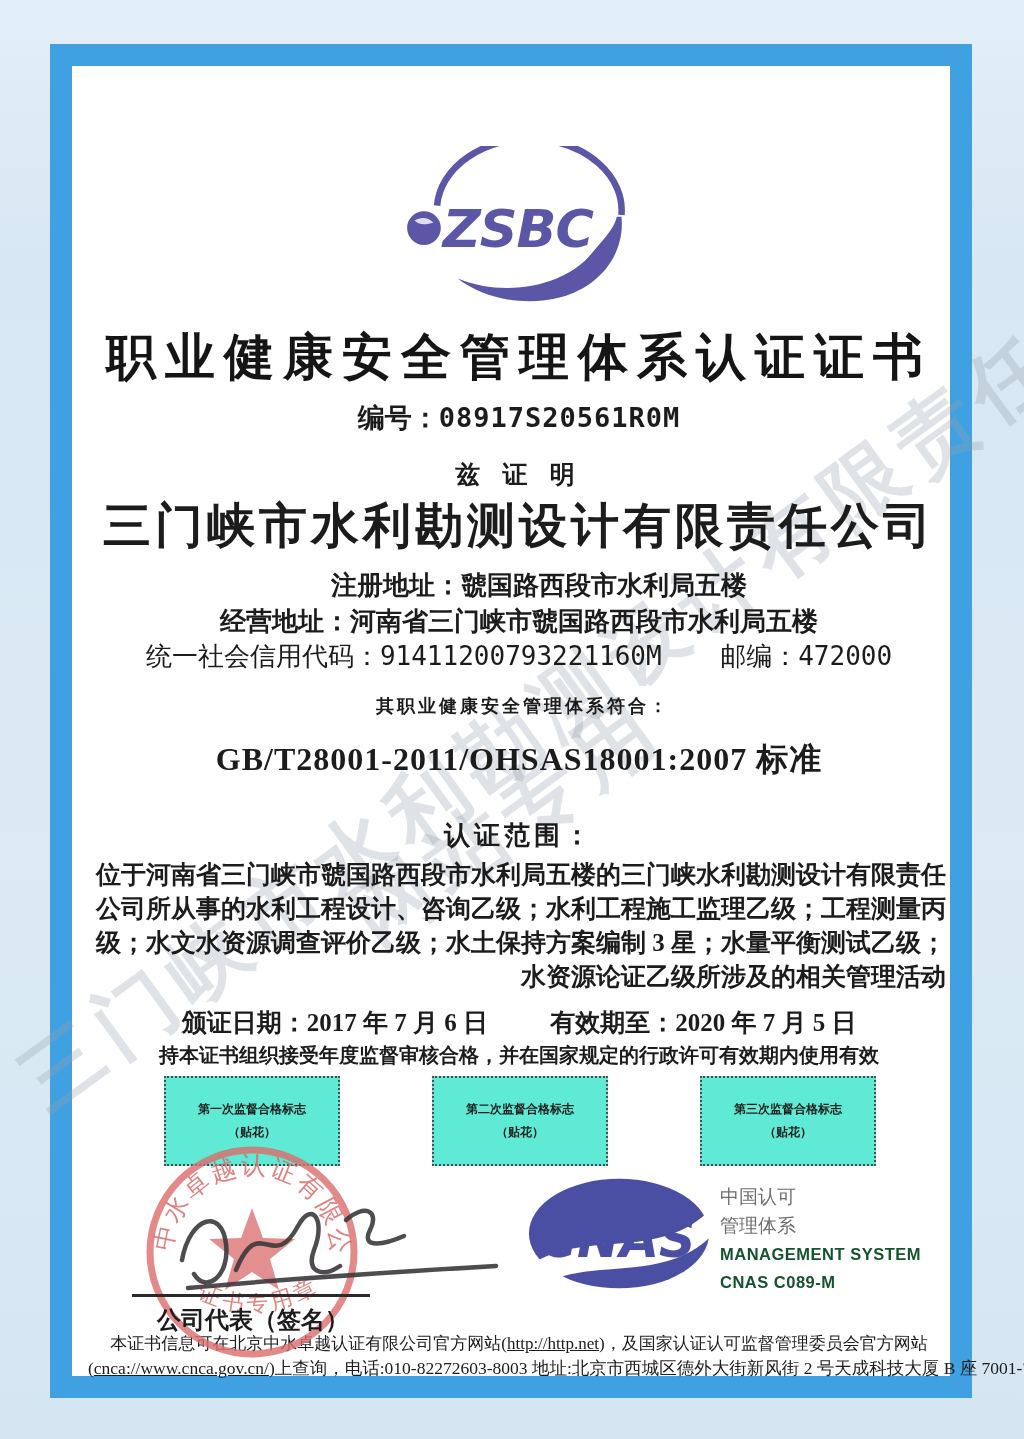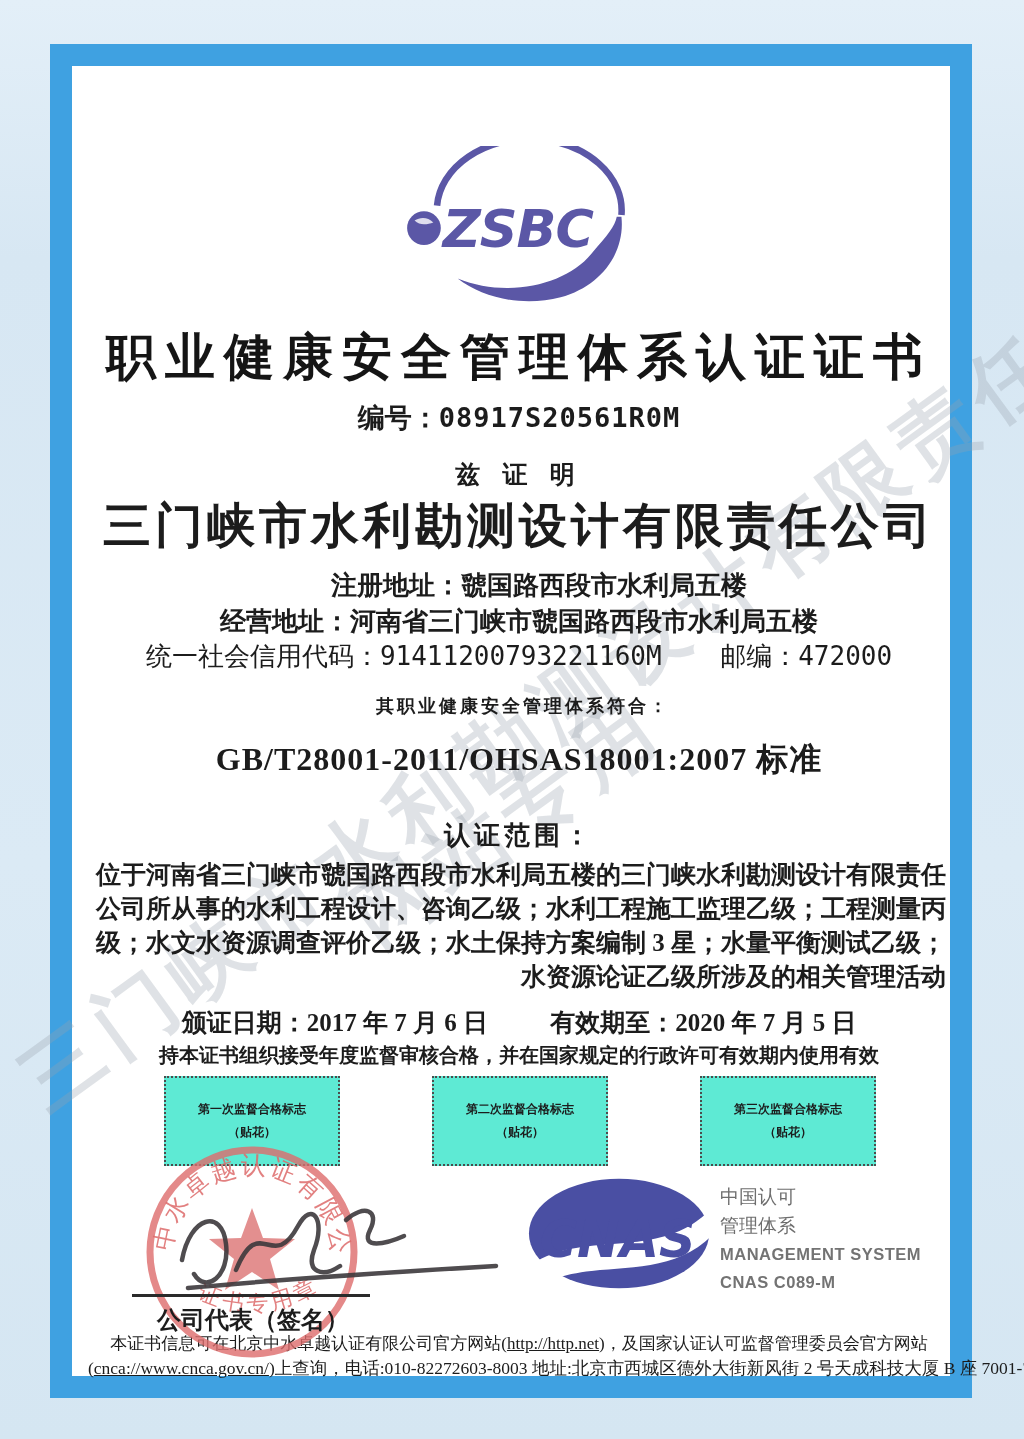--- a/index.html
+++ b/index.html
@@ -44,21 +44,21 @@
     display:flex;flex-direction:column;align-items:center;justify-content:center;
     font-size:12px;font-weight:bold;line-height:23px;background:#5eead4;
   }
   .stamp{position:absolute;left:60px;top:1066px;z-index:3;}
   .sigsvg{position:absolute;left:92px;top:1116px;z-index:4;}
   .sigline{position:absolute;left:60px;top:1228px;width:238px;height:3px;background:#2a2a2a;z-index:4;}
   .siglabel{position:absolute;left:66px;top:1238px;width:230px;text-align:center;font-size:24px;font-weight:bold;z-index:4;}
   .cnaslogo{position:absolute;left:454px;top:1108px;z-index:2;}
   .cnastext{position:absolute;left:648px;top:1116px;z-index:2;text-align:left;color:#6e6e6e;}
   .cnastext .zh{display:block;font-size:19px;line-height:29px;}
-  .cnastext .en{display:block;font-family:"Liberation Sans",sans-serif;font-weight:bold;font-size:16.5px;line-height:28px;color:#737373;letter-spacing:.5px;}
+  .cnastext .en{display:block;font-family:"Liberation Sans",sans-serif;font-weight:bold;font-size:16.5px;line-height:28px;color:#14532d;letter-spacing:.5px;}
   .foot1{top:1266px;font-size:17px;}
   .foot2{top:1290px;font-size:17.5px;white-space:nowrap;}
   .ulink{text-decoration:underline;}
 </style>
 </head>
 <body>
 
 <div class="frame">
 
   <div class="wm wm1">三门峡市水利勘测设计有限责任公司</div>

